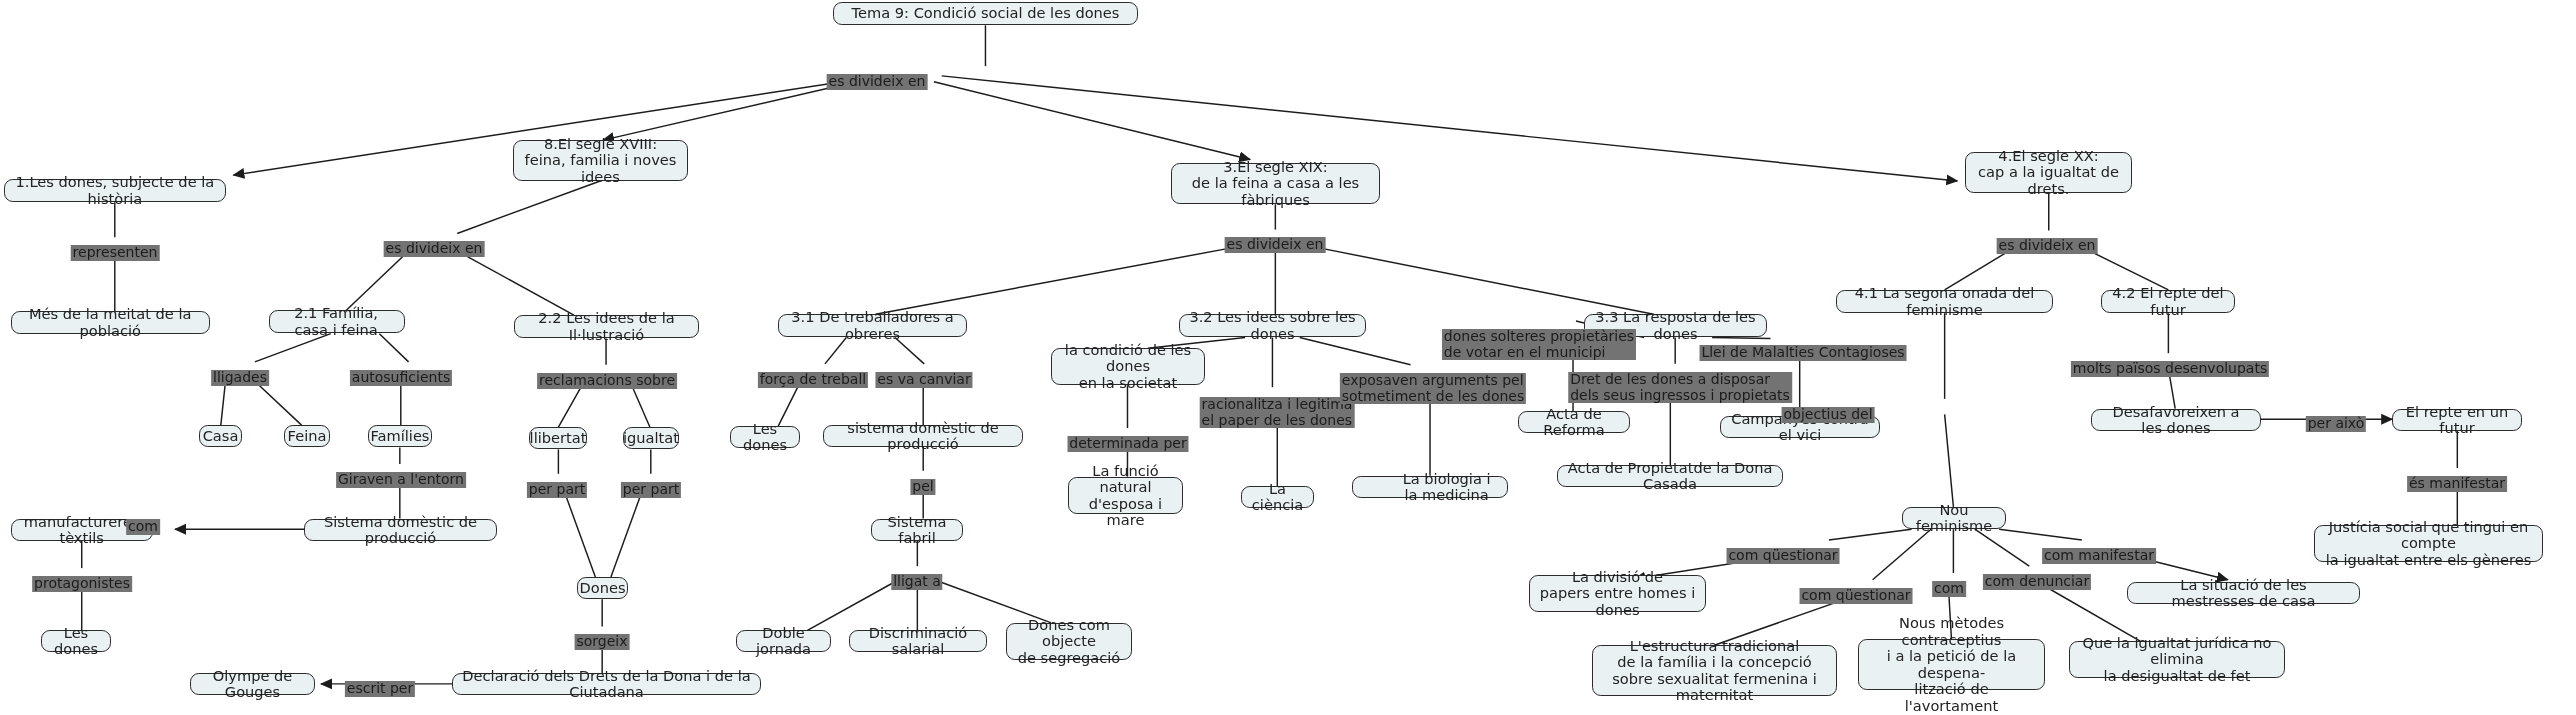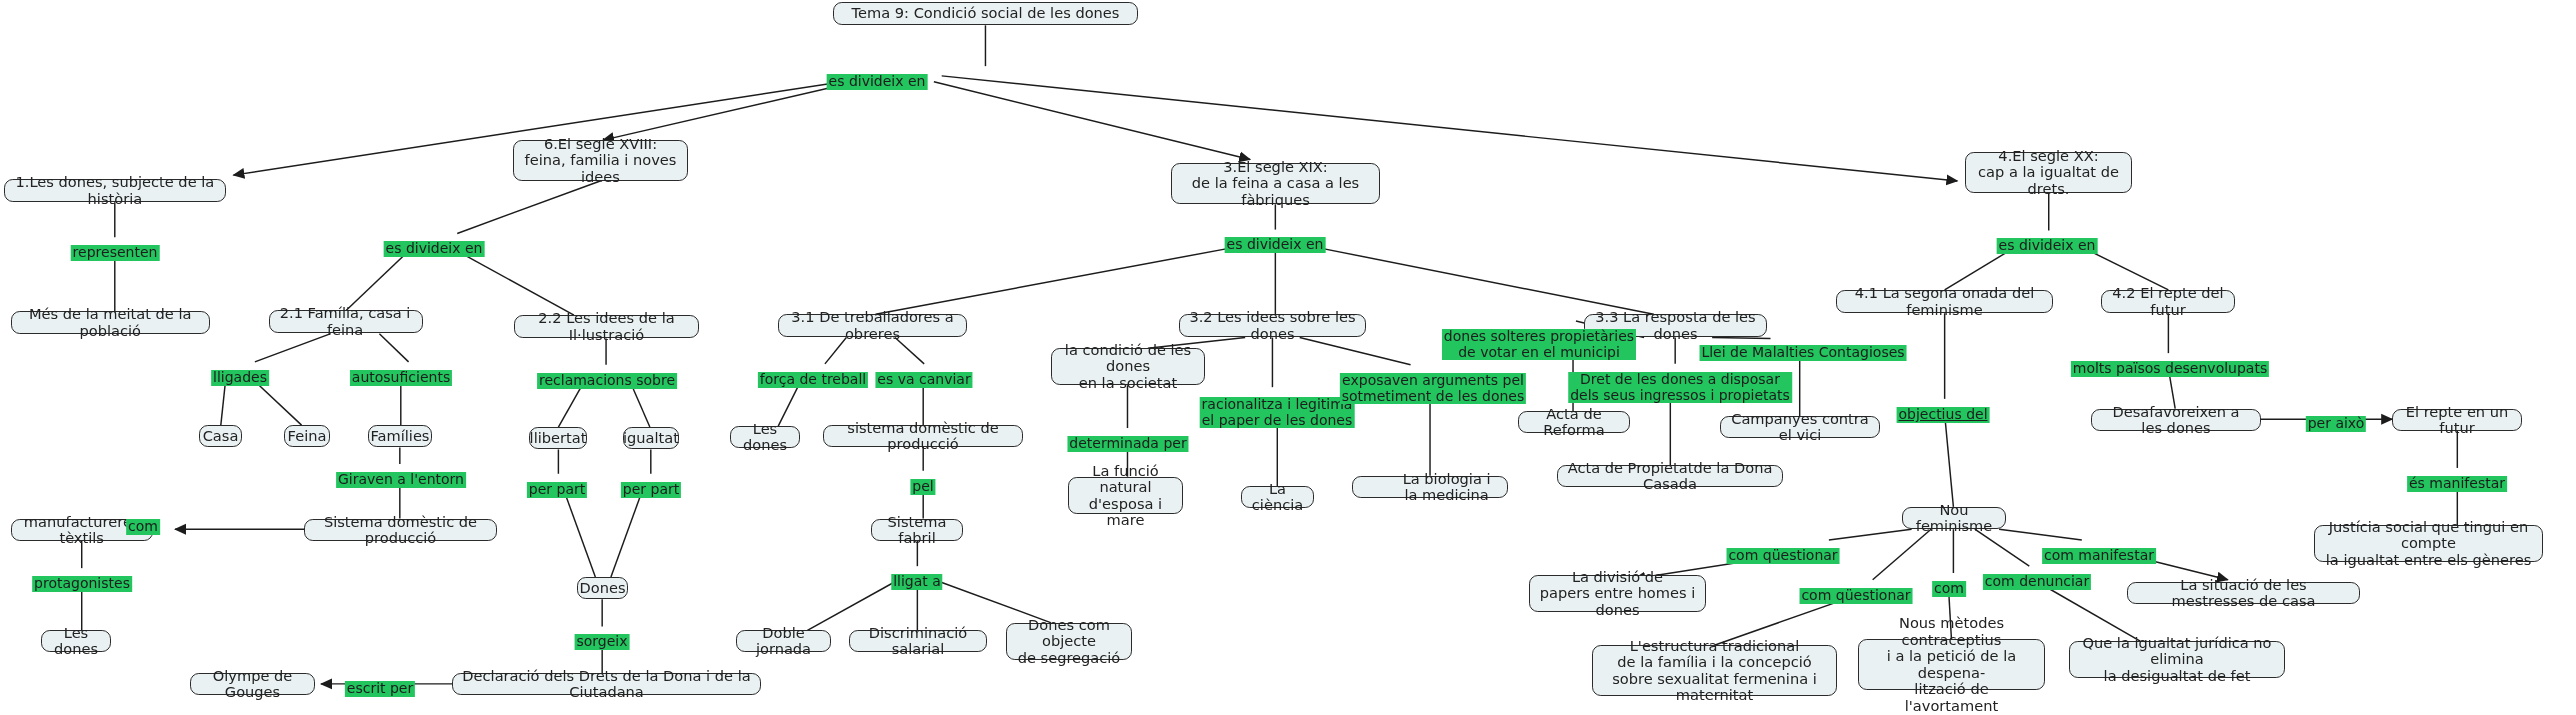--- a/index.html
+++ b/index.html
@@ -28,22 +28,22 @@
     padding:3.9px 8.8px;
     white-space:pre-line;
     z-index:2;
   }
   .node.root{background:#eaf1f3;}
   .lbl{
     position:absolute;
     color:#1c1c1c;
     font-size:14px;
     line-height:15.6px;
-    text-align:center;
-    background:#22c55e;
+    text-align:left;
+    background:#737373;
     white-space:pre-line;
     padding:0 1.9px;
     z-index:3;
     transform:translateX(-50%);
   }
 </style>
 </head>
 <body>
 
 <div id="map">
@@ -144,28 +144,28 @@
       <path d="M1908,612 L1763,663"></path>
       <path d="M2003,605 L2006,657"></path>
       <path d="M2094,598 L2200,659"></path>
       <path d="M2190,571 L2290,596" marker-end="url(#arrow)"></path>
     </g>
   </svg>
 
   <div id="nodes-layer">
       <div class="node root" style="left: 833px; top: 1.9px; width: 305px; height: 23px;">Tema 9: Condició social de les dones</div>
       <div class="node" style="left: 3.9px; top: 179px; width: 222px; height: 23px;">1.Les dones, subjecte de la història</div>
-      <div class="node" style="left: 513px; top: 140px; width: 175px; height: 41px;">6.El segle XVIII:
+      <div class="node" style="left: 513px; top: 140px; width: 175px; height: 41px;">8.El segle XVIII:
 feina, familia i noves idees</div>
       <div class="node" style="left: 1171px; top: 163px; width: 209px; height: 41px;">3.El segle XIX:
 de la feina a casa a les fàbriques</div>
       <div class="node" style="left: 1965px; top: 152px; width: 167px; height: 41px;">4.El segle XX:
 cap a la igualtat de drets.</div>
       <div class="node" style="left: 10.7px; top: 311px; width: 199px; height: 23px;">Més de la meitat de la població</div>
-      <div class="node" style="left: 269px; top: 310px; width: 154px; height: 23px; padding-left: 7px;">2.1 Família, casa i feina</div>
+      <div class="node" style="left: 269px; top: 310px; width: 136px; height: 23px; padding-left: 7px;">2.1 Família, casa i feina</div>
       <div class="node" style="left: 514px; top: 315px; width: 185px; height: 23px;">2.2 Les idees de la Il·lustració</div>
       <div class="node" style="left: 199px; top: 425px; width: 43px; height: 22.4px;">Casa</div>
       <div class="node" style="left: 284px; top: 425px; width: 46px; height: 22.4px;">Feina</div>
       <div class="node" style="left: 368px; top: 425px; width: 64px; height: 22.4px;">Famílies</div>
       <div class="node" style="left: 529px; top: 427px; width: 58px; height: 22.4px;">llibertat</div>
       <div class="node" style="left: 623px; top: 427px; width: 56px; height: 22.4px;">igualtat</div>
       <div class="node" style="left: 304px; top: 519px; width: 193px; height: 22.4px;">Sistema domèstic de producció</div>
       <div class="node" style="left: 10.7px; top: 519px; width: 142px; height: 22.4px;">manufactureres tèxtils</div>
       <div class="node" style="left: 41px; top: 630px; width: 70px; height: 22.4px;">Les dones</div>
       <div class="node" style="left: 577px; top: 577px; width: 51px; height: 22.4px;">Dones</div>
@@ -232,21 +232,21 @@
       <div class="lbl" style="left: 1277px; top: 397px;">racionalitza i legitima
 el paper de les dones</div>
       <div class="lbl" style="left: 1433px; top: 373px;">exposaven arguments pel
 sotmetiment de les dones</div>
       <div class="lbl" style="left: 1539px; top: 329px;">dones solteres propietàries
 de votar en el municipi</div>
       <div class="lbl" style="left: 1680px; top: 372px;">Dret de les dones a disposar
 dels seus ingressos i propietats</div>
       <div class="lbl" style="left: 1803px; top: 345px;">Llei de Malalties Contagioses</div>
       <div class="lbl" style="left: 2047px; top: 238px;">es divideix en</div>
-      <div class="lbl" style="left: 1943px; top: 407px; text-decoration: underline;">objectius del</div>
+      <div class="lbl" style="left: 1828px; top: 407px;">objectius del</div>
       <div class="lbl" style="left: 2170px; top: 361px;">molts països desenvolupats</div>
       <div class="lbl" style="left: 2336px; top: 416px;">per això</div>
       <div class="lbl" style="left: 2457px; top: 476px;">és manifestar</div>
       <div class="lbl" style="left: 1783px; top: 548px;">com qüestionar</div>
       <div class="lbl" style="left: 1856px; top: 588px;">com qüestionar</div>
       <div class="lbl" style="left: 1949px; top: 581px;">com</div>
       <div class="lbl" style="left: 2037px; top: 574px;">com denunciar</div>
       <div class="lbl" style="left: 2099px; top: 548px;">com manifestar</div>
     </div>
 

